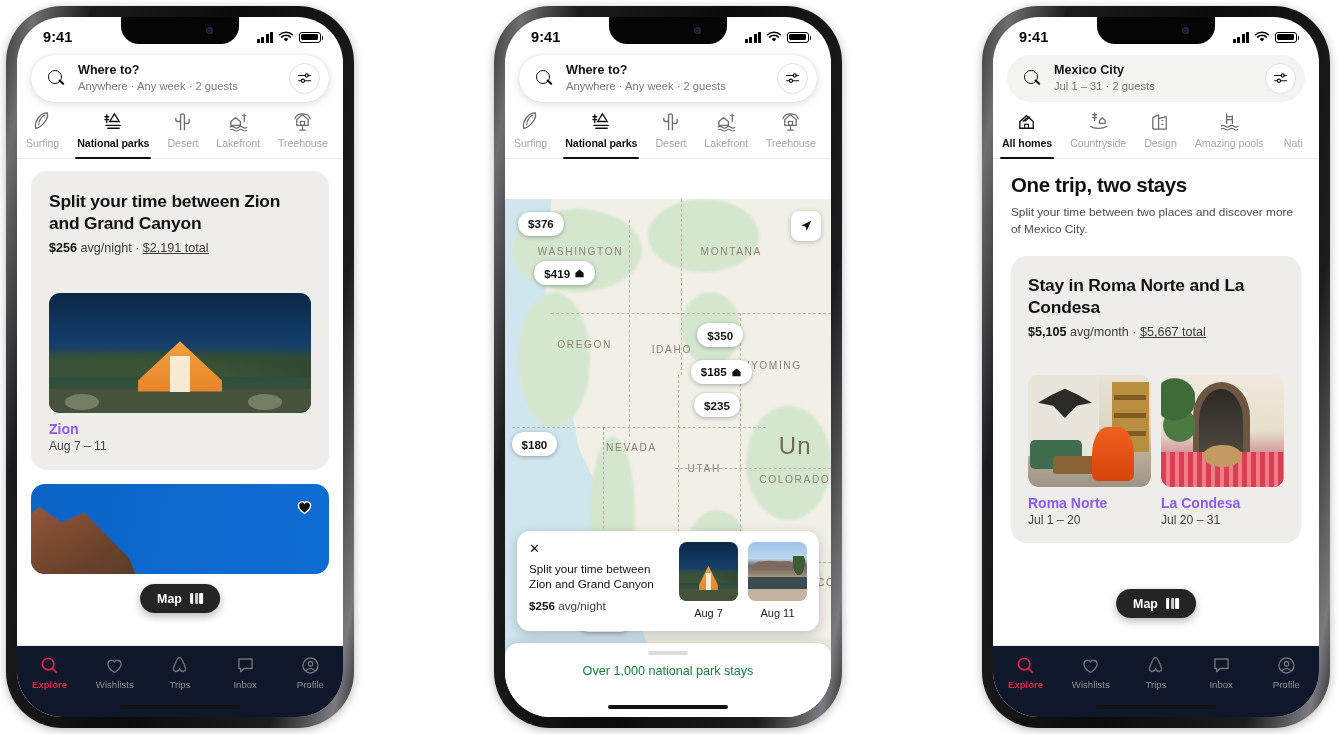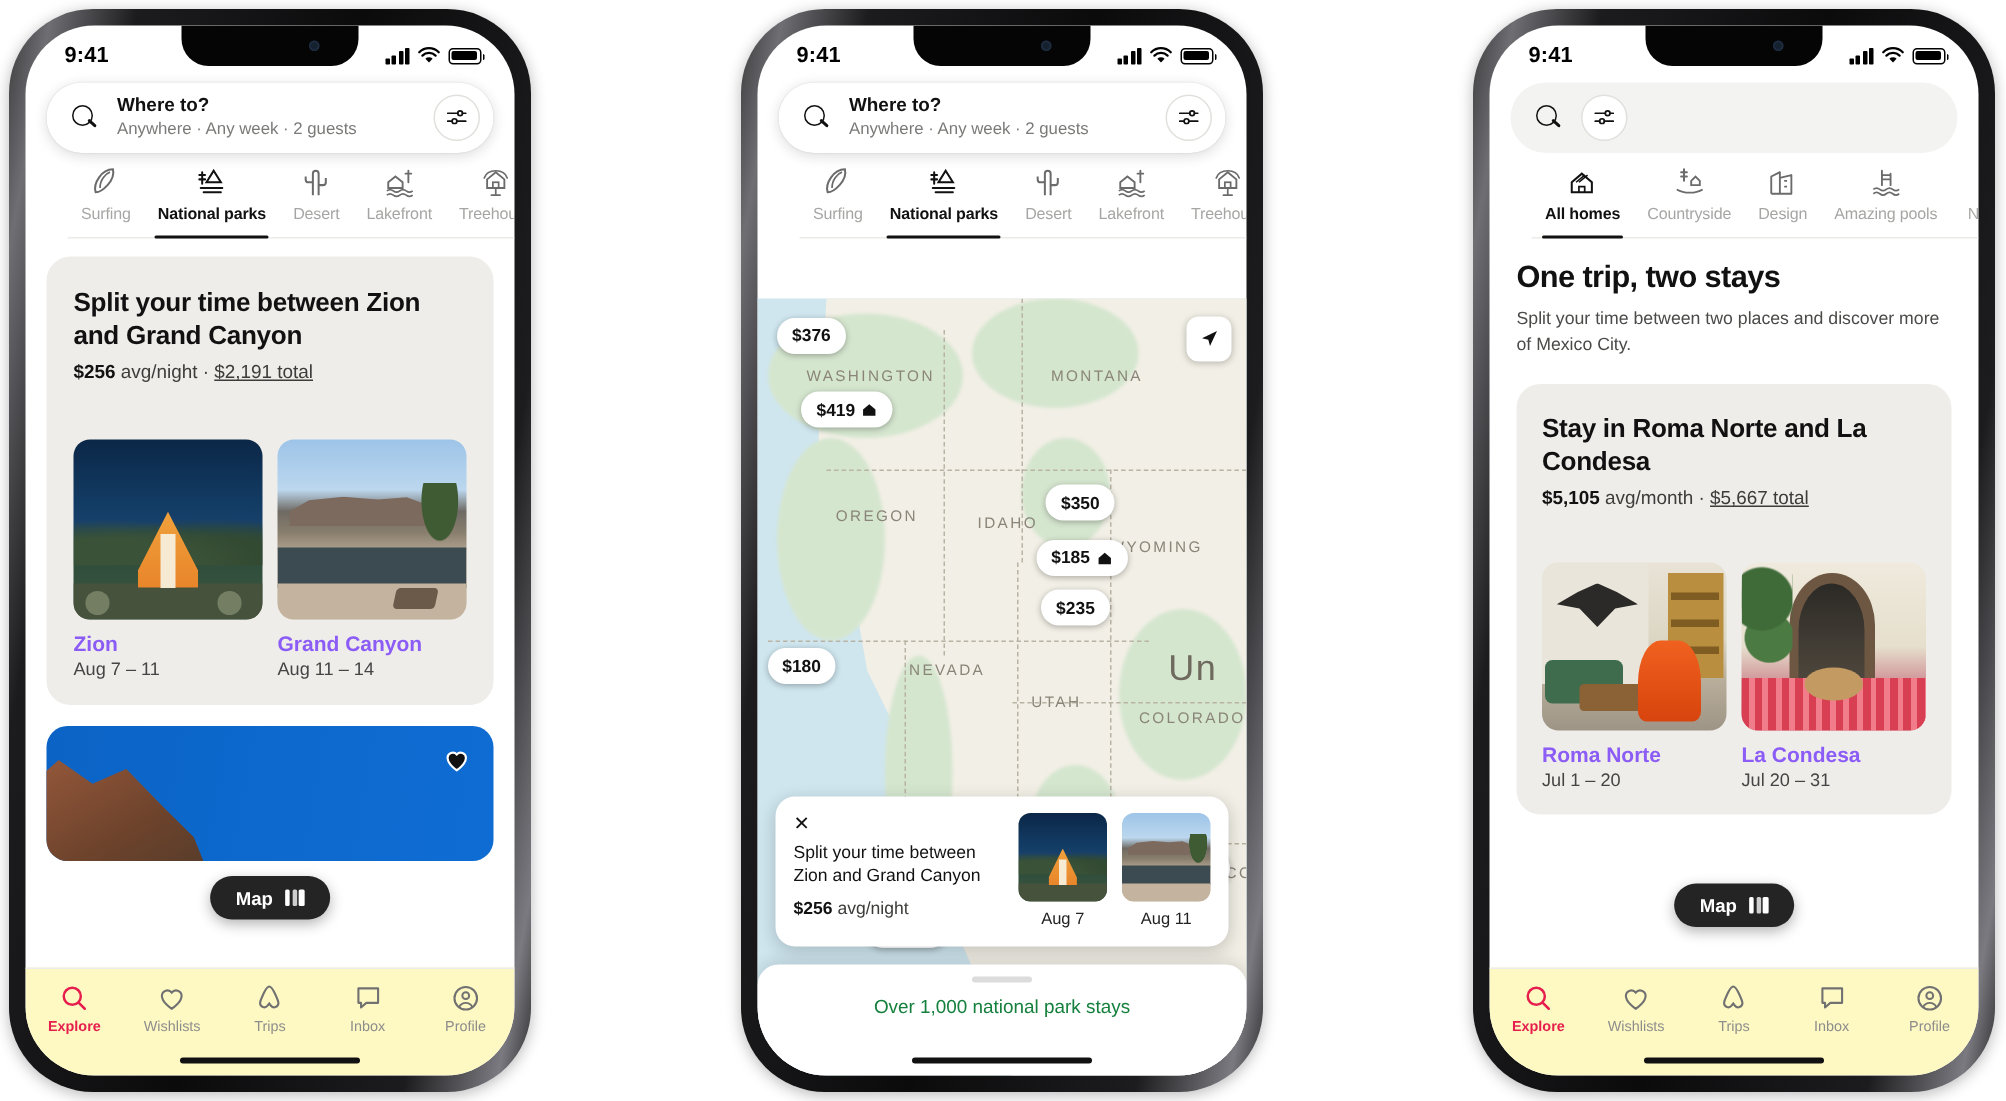--- a/index.html
+++ b/index.html
@@ -48,21 +48,21 @@
   .mag::after{content:"";position:absolute;left:10px;top:11px;width:6.5px;height:1.8px;background:#111;transform:rotate(42deg);border-radius:1px;}
   .sfields{flex:1;min-width:0;}
   .sfields .t1{font-size:12.6px;font-weight:700;color:#111;line-height:1.25;white-space:nowrap;}
   .sfields .t2{font-size:11.2px;color:#7a7a78;line-height:1.3;white-space:nowrap;}
   .filt{width:31px;height:31px;border-radius:50%;border:1px solid #e0e0dd;flex:none;
         display:flex;align-items:center;justify-content:center;background:#fff;}
   .filt svg{width:15px;height:15px;}
 
   
   .cats{display:flex;align-items:flex-start;padding:8px 0 0 0;position:relative;
-        border-bottom:1px solid #ebebe8;margin-left:28px;}
+        border-bottom:1px solid #ebebe8;}
   .cat{flex:none;display:flex;flex-direction:column;align-items:center;gap:4px;
        padding:0 9px 9px;position:relative;opacity:.62;}
   .cat.active{opacity:1;}
   .cat svg{width:23px;height:23px;display:block;}
   .cat .lbl{font-size:10.7px;color:#6f6f6d;white-space:nowrap;letter-spacing:-.1px;}
   .cat.active .lbl{color:#111;font-weight:700;}
   .cat.active::after{content:"";position:absolute;left:7px;right:7px;bottom:-1px;height:2.4px;background:#111;border-radius:2px;}
   .p1body{padding:12px 14px 0;}
   .splitcard{background:#efedea;border-radius:16px;padding:19px 18px 17px;}
   .splitcard h2{font-size:17.4px;font-weight:700;line-height:1.27;color:#111;letter-spacing:-.2px;}
@@ -131,21 +131,21 @@
 
   .mappill{position:absolute;left:50%;transform:translateX(-50%);
            background:#242424;color:#fff;border-radius:24px;height:29px;
            display:flex;align-items:center;gap:8px;padding:0 17px;
            font-size:12.4px;font-weight:700;box-shadow:0 3px 9px rgba(0,0,0,.3);z-index:25;}
   .mapglyph{width:13px;height:11px;display:inline-flex;gap:1.4px;}
   .mapglyph i{flex:1;background:#fff;border-radius:1px;display:block;}
   .mapglyph i:nth-child(2){background:#cfcfcf;}
 
   
-  .tabbar{position:absolute;left:0;right:0;bottom:0;height:72px;background:#fef9c3;
+  .tabbar{position:absolute;left:0;right:0;bottom:0;height:72px;background:#0f172a;
           border-top:1px solid #ececec;display:flex;align-items:flex-start;
           justify-content:space-around;padding-top:9px;z-index:30;}
   .tab{display:flex;flex-direction:column;align-items:center;gap:3px;width:20%;}
   .tab svg{width:21px;height:21px;}
   .tab .tl{font-size:9.6px;color:#8d8d8d;}
   .tab.active .tl{color:#e61e4d;font-weight:700;}
   .homebar{position:absolute;bottom:8px;left:50%;transform:translateX(-50%);
            width:120px;height:4.4px;background:#111;border-radius:4px;z-index:31;}
 
   
@@ -300,31 +300,20 @@
           <div class="thumbimg ph-zion">
             <div class="ridge"></div>
                   <div class="grnd"></div>
             <div class="tent"></div>
                   <div class="tentdoor"></div>
             <div class="bush" style="left:6%"></div>
                   <div class="bush" style="left:76%"></div>
           </div>
           <div class="nm">Zion</div>
           <div class="dt">Aug 7 – 11</div>
-        </div>
-        <div class="thumb">
-          <div class="thumbimg ph-gc">
-            <div class="mesa"></div>
-                  <div class="water"></div>
-                  <div class="deck"></div>
-            <div class="palm"></div>
-                  <div class="chair"></div>
-          </div>
-          <div class="nm">Grand Canyon</div>
-          <div class="dt">Aug 11 – 14</div>
         </div>
       </div>
     </div>
 
     <div class="bluecard">
       <div class="rock"></div>
       <svg class="heart" viewBox="0 0 24 24">
               <path d="M12 20s-7-4.6-7-9.3A4 4 0 0 1 12 8a4 4 0 0 1 7 2.7C19 15.4 12 20 12 20Z" fill="#111" stroke="#fff" stroke-width="1.6"></path>
             </svg>
     </div>
@@ -606,20 +595,24 @@
             </svg>
       <div class="batt">
               <span></span>
             </div>
     </div>
   </div>
 
   <div class="searchwrap">
     <div class="searchbar flat">
       <div class="mag"></div>
+      <div class="sfields">
+        <div class="t1">Mexico City</div>
+        <div class="t2">Jul 1 – 31 · 2 guests</div>
+      </div>
       <div class="filt">
         <svg viewBox="0 0 20 20">
                 <path d="M2 6h9M15 6h3M2 13h4M10 13h8" stroke="#111" stroke-width="1.5" stroke-linecap="round"></path>
                 <circle cx="13" cy="6" r="2.1" stroke="#111" stroke-width="1.5" fill="none"></circle>
                 <circle cx="8" cy="13" r="2.1" stroke="#111" stroke-width="1.5" fill="none"></circle>
               </svg>
       </div>
     </div>
   </div>
 

